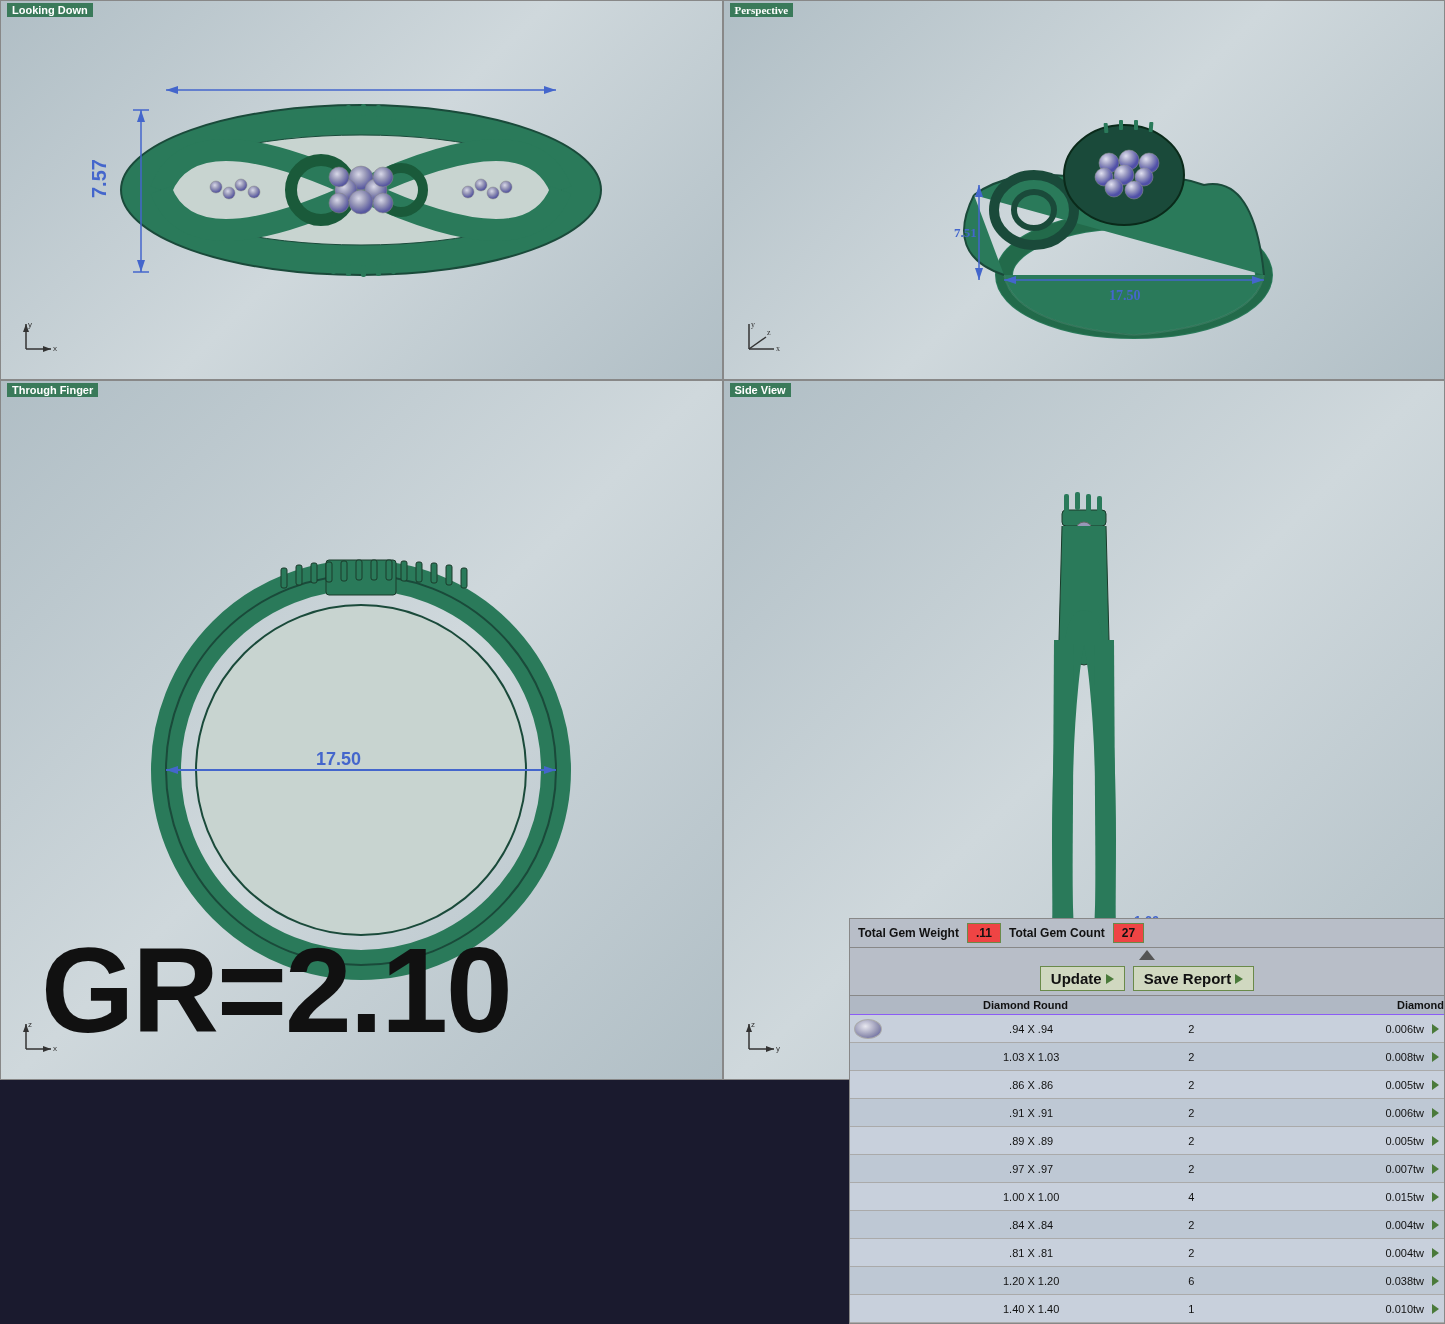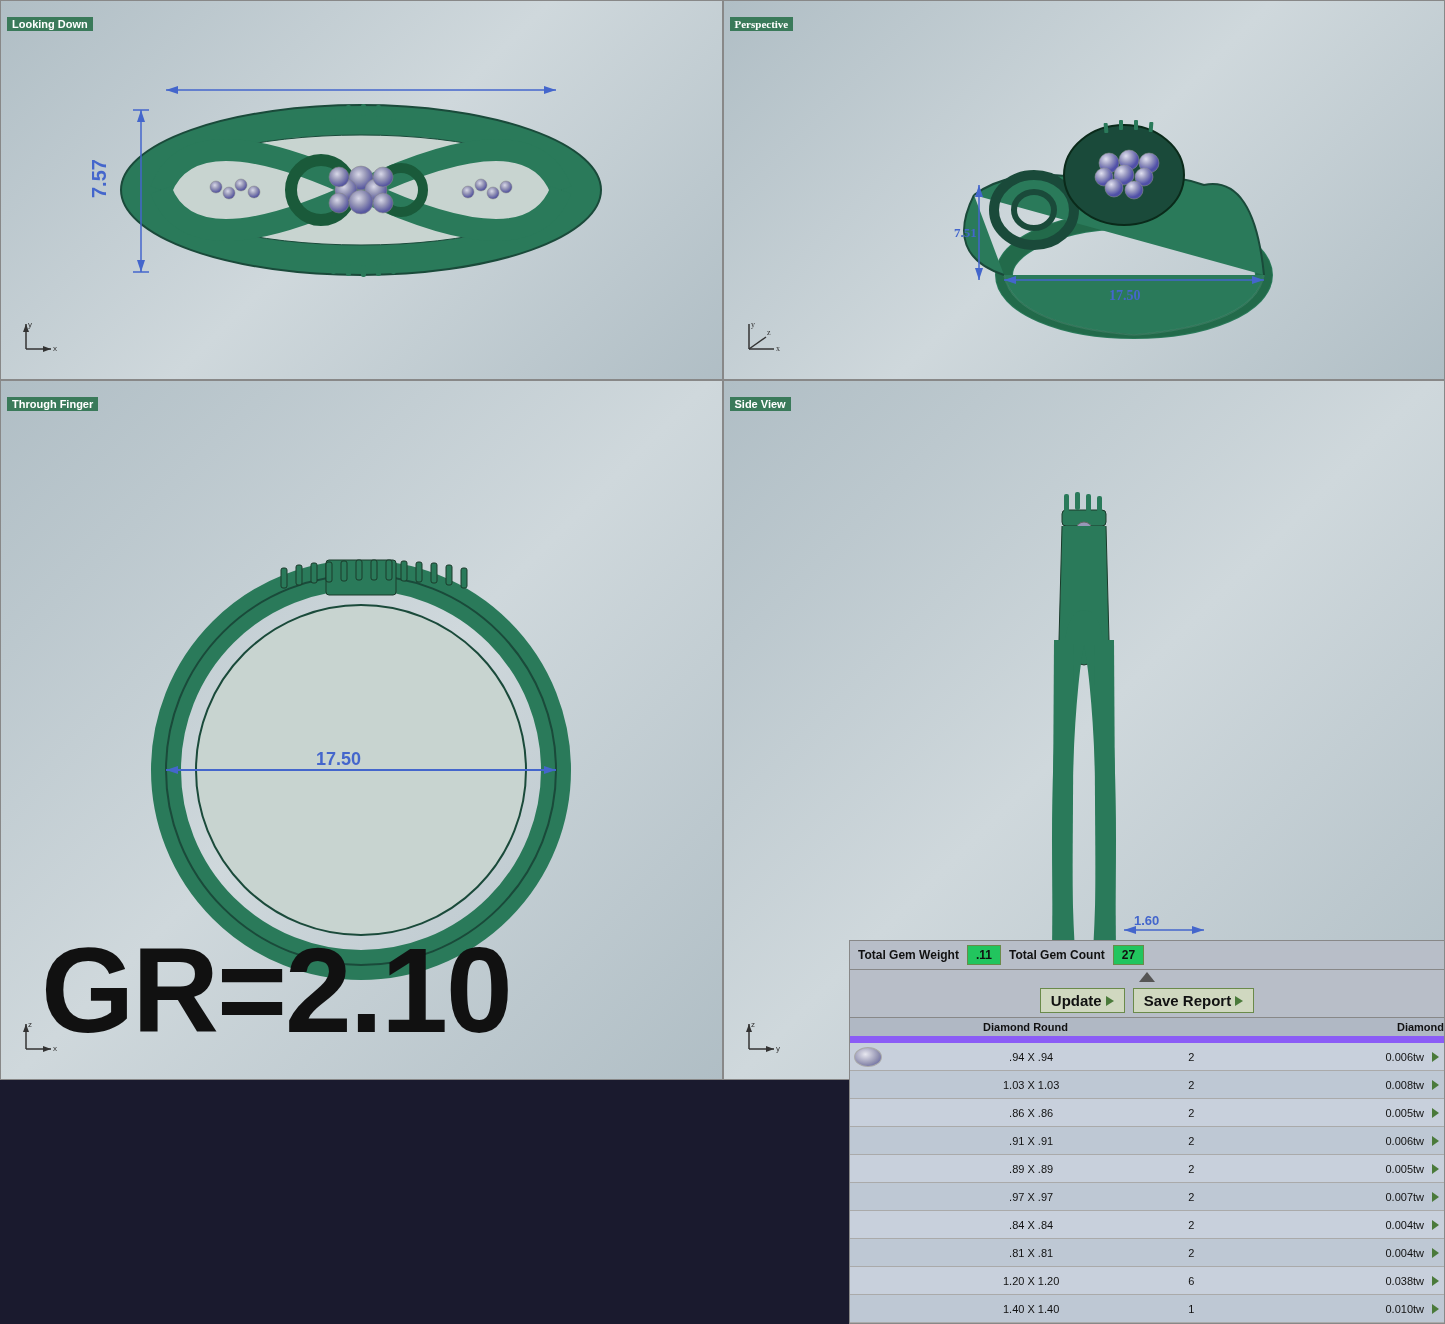--- a/index.html
+++ b/index.html
@@ -24,21 +24,21 @@
 
     .viewport {
       position: relative;
       background: #d0d8e0;
       border: 1px solid #888;
       overflow: hidden;
     }
 
     .viewport-label {
       position: absolute;
-      top: 16px;
+      top: 2px;
       left: 6px;
       background: #3a7a5a;
       color: white;
       font-size: 11px;
       padding: 1px 5px;
       z-index: 10;
       font-weight: bold;
     }
 
     
@@ -101,21 +101,21 @@
       gap: 8px;
     }
 
     .info-label {
       font-size: 12px;
       font-weight: bold;
       color: #111;
     }
 
     .info-value {
-      background: #22c55e;
+      background: #ef4444;
       border: 1px solid #6a8a4a;
       padding: 2px 8px;
       font-size: 12px;
       font-weight: bold;
       color: #111;
       min-width: 30px;
       text-align: center;
     }
 
     .info-panel-controls {
@@ -146,21 +146,21 @@
       height: 0;
       border-top: 5px solid transparent;
       border-bottom: 5px solid transparent;
       border-left: 8px solid #4a7a3a;
       display: inline-block;
     }
 
     .gem-table-header {
       display: flex;
       background: #b0b8c4;
-      border-bottom: 7px solid #8b5cf6;
+      border-bottom: 1px solid #8b5cf6;
       padding: 3px 0;
     }
 
     .gem-col-name {
       flex: 1;
       text-align: center;
       font-size: 11px;
       font-weight: bold;
       color: #111;
     }
@@ -591,20 +591,29 @@
         <div class="gem-icon-cell"></div>
         <div class="gem-size">.97 X .97</div>
         <div class="gem-count">2</div>
         <div class="gem-weight">0.007tw</div>
         <div class="gem-arrow">
           <div class="gem-arrow-btn"></div>
         </div>
       </div>
       <div class="gem-row">
         <div class="gem-icon-cell"></div>
+        <div class="gem-size">1.00 X 1.00</div>
+        <div class="gem-count">4</div>
+        <div class="gem-weight">0.015tw</div>
+        <div class="gem-arrow">
+          <div class="gem-arrow-btn"></div>
+        </div>
+      </div>
+      <div class="gem-row">
+        <div class="gem-icon-cell"></div>
         <div class="gem-size">.84 X .84</div>
         <div class="gem-count">2</div>
         <div class="gem-weight">0.004tw</div>
         <div class="gem-arrow">
           <div class="gem-arrow-btn"></div>
         </div>
       </div>
       <div class="gem-row">
         <div class="gem-icon-cell"></div>
         <div class="gem-size">.81 X .81</div>

